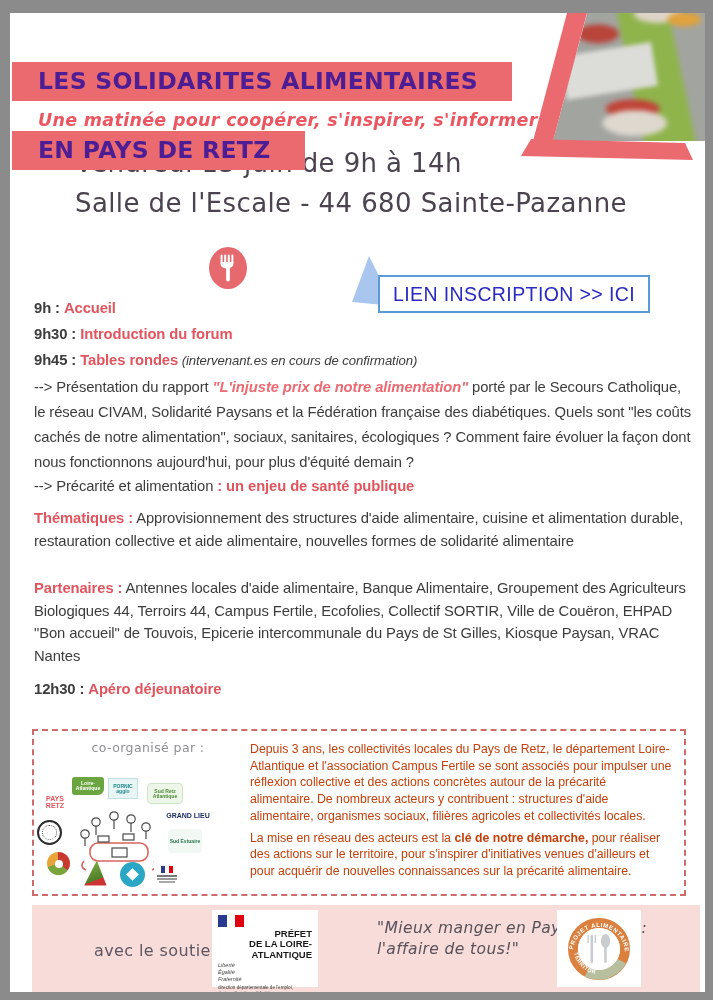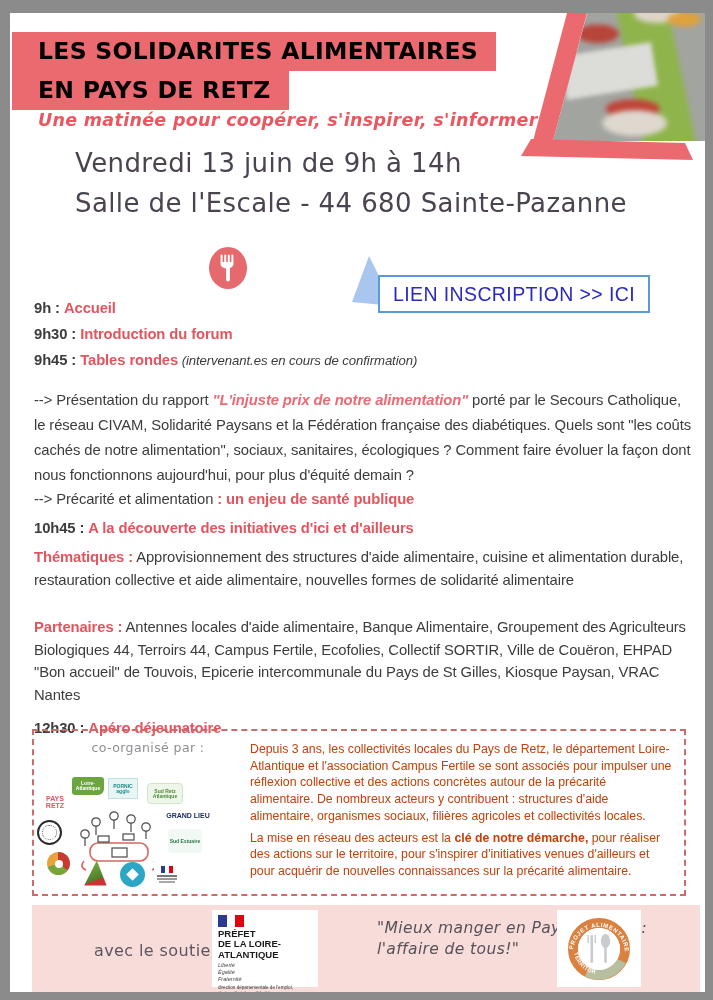--- a/index.html
+++ b/index.html
@@ -4,22 +4,22 @@
 <style>
   * { margin:0; padding:0; box-sizing:border-box; }
   html,body { width:713px; height:1000px; }
   body { background:#8b8b8b; position:relative; font-family:"Liberation Sans", sans-serif; }
   .page { position:absolute; left:10px; top:13px; width:695px; height:979px; background:#ffffff; overflow:hidden; }
 
   .thin { font-family:"DejaVu Sans", sans-serif; font-weight:400; letter-spacing:0.4px;margin-left:40px; }
 
   
   .title-banner { position:absolute; left:2px; top:19px; z-index:3; }
-  .title-line { display:table; background:#ea6a70; color:#000000; font-family:"DejaVu Sans", sans-serif;
-                font-weight:bold; font-size:23.5px; letter-spacing:0.3px; padding:5px 18px 6px 26px; }
+  .title-line { display:table; background:#ea6a70; color:#4c1d95; font-family:"DejaVu Sans", sans-serif;
+                font-weight:bold; font-size:23.5px; letter-spacing:0.3px; padding:5px 34px 6px 26px;margin-top:30px; }
   .subtitle { position:absolute; left:28px; top:97px; color:#ec5660; font-style:italic; font-weight:bold;
               font-size:17.5px; letter-spacing:0.3px; font-family:"DejaVu Sans", sans-serif; }
   .date-block { position:absolute; left:25px; top:130px; color:#4b4450; font-size:26px; line-height:1.55; }
 
   
   .photo-wrap { position:absolute; left:505px; top:0; width:190px; height:150px; }
   .photo { position:absolute; left:0; top:0; width:190px; height:128px; overflow:hidden;
            clip-path:polygon(38% 0, 100% 0, 100% 100%, 20% 100%); }
   .photo-inner { position:absolute; inset:-8px; filter:blur(2.5px);
     background:
@@ -67,21 +67,21 @@
   .partners-text { flex:1; padding:10px 12px 8px 8px; font-size:12.3px; line-height:1.36; color:#c2410c; }
   .partners-text p { margin-bottom:5px; }
 
   
   .footer-band { position:absolute; left:22px; top:892px; width:668px; height:87px; background:#f8dcd9; }
   .support-label { position:absolute; left:22px; top:36px; color:#5c5662; font-size:16px; }
   .prefet-box { position:absolute; left:180px; top:5px; width:106px; height:77px; background:#fff;
                 padding:5px 6px; }
   .flag { display:flex; height:12px; width:26px; margin-bottom:2px; }
   .flag div { flex:1; }
-  .prefet-name { font-weight:bold; font-size:9.5px; line-height:1.08; color:#1a1a1a; }
+  .prefet-name { font-weight:bold; font-size:9.5px; line-height:1.08; color:#1a1a1a;text-align:right; }
   .motto { font-style:italic; font-size:5.5px; color:#444; line-height:1.25; margin-top:2px; }
   .prefet-caption { font-size:4.6px; color:#333; line-height:1.3; margin-top:3px; }
   .project-text { position:absolute; left:305px; top:13px; color:#57515a; font-size:15.5px; line-height:1.35; }
   .project-text .it { font-style:italic; }
   .pat-box { position:absolute; left:525px; top:5px; width:84px; height:77px; background:#fff;
              display:flex; align-items:center; justify-content:center; }
 
   
   .stamp { border:2px solid #2b2b2b; border-radius:50%; background:#fff; }
   .stamp-inner { width:70%; height:70%; border:1px dotted #555; border-radius:50%; }
@@ -128,24 +128,23 @@
   </svg>
 
   <svg class="pointer-triangle" width="70" height="64" viewBox="0 0 70 64">
     <polygon points="29,2 12,48 54,52" fill="#a9c7ee"></polygon>
   </svg>
   <div class="inscription-box">LIEN INSCRIPTION &gt;&gt; ICI</div>
 
   <div class="schedule">
     <div class="line"><span class="t">9h :</span> <span class="pink">Accueil</span></div>
     <div class="line"><span class="t">9h30 :</span> <span class="pink">Introduction du forum</span></div>
-    <div class="line" style="margin-bottom:20px;"><span class="t">9h45 :</span> <span class="pink">Tables rondes</span><span class="note"> (intervenant.es en cours de confirmation)</span></div>
+    <div class="line" style="margin-bottom:7px;"><span class="t">9h45 :</span> <span class="pink">Tables rondes</span><span class="note"> (intervenant.es en cours de confirmation)</span></div>
     <div class="para"><span>--&gt; Présentation du rapport </span><span class="pinkq">"L'injuste prix de notre alimentation"</span><span> porté par le Secours Catholique, le réseau CIVAM, Solidarité Paysans et la Fédération française des diabétiques. Quels sont "les coûts cachés de notre alimentation", sociaux, sanitaires, écologiques ? Comment faire évoluer la façon dont nous fonctionnons aujourd'hui, pour plus d'équité demain ?</span></div>
     <div class="line mb-lg"><span>--&gt; Précarité et alimentation</span><span class="pink"> : un enjeu de santé publique</span></div>
-    <div class="line"><span class="t">10h45 :</span> <span class="pink">A la découverte des initiatives d'ici et d'ailleurs</span></div>
     <div class="blk"><span class="pink">Thématiques :</span><span> Approvisionnement des structures d'aide alimentaire, cuisine et alimentation durable, restauration collective et aide alimentaire, nouvelles formes de solidarité alimentaire</span></div>
     <div class="blk" style="margin-bottom:14px;"><span class="pink">Partenaires :</span><span> Antennes locales d'aide alimentaire, Banque Alimentaire, Groupement des Agriculteurs Biologiques 44, Terroirs 44, Campus Fertile, Ecofolies, Collectif SORTIR, Ville de Couëron, EHPAD "Bon accueil" de Touvois, Epicerie intercommunale du Pays de St Gilles, Kiosque Paysan, VRAC Nantes</span></div>
     <div class="line"><span class="t">12h30 :</span> <span class="pink">Apéro déjeunatoire</span></div>
   </div>
 
   <div class="partners-box">
     <div class="logos-col">
       <div class="coorg-label thin">co-organisé par :</div>
 
       <div class="chip" style="left:38px;top:46px;width:32px;height:18px;background:#6aa53f;border-radius:3px 3px 6px 3px;">

